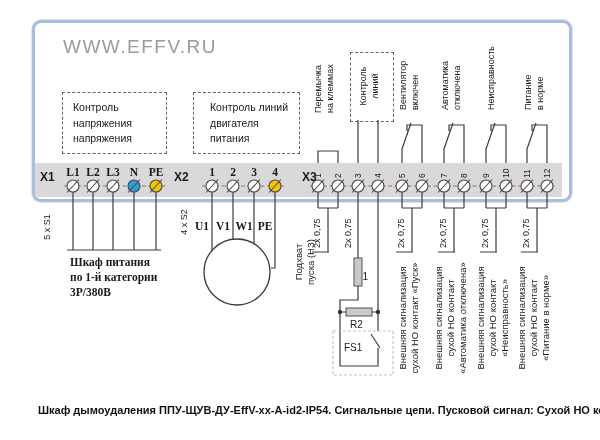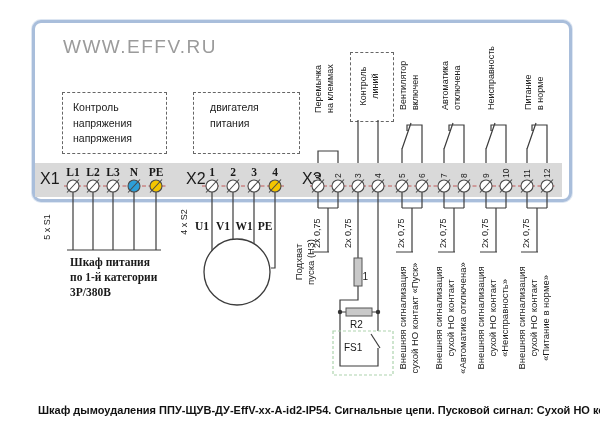--- a/index.html
+++ b/index.html
@@ -9,21 +9,21 @@
   #panel{left:32px;top:20px;width:534px;height:176px;border:3px solid #a9bedb;border-radius:9px;
          box-shadow:0 0 0 1px #dde6f2;background:#fff;}
   #strip{left:35px;top:163px;width:527px;height:34px;background:#d9d9d9;}
   #logo{left:63px;top:36px;font-size:19px;letter-spacing:1.5px;color:#9b9b9b;}
   .dashbox{border:1px dashed #666;background:transparent;}
   #box-voltage{left:62px;top:92px;width:103px;height:60px;}
   #box-motorlines{left:193px;top:92px;width:105px;height:60px;}
   #box-linemon{left:350px;top:52px;width:42px;height:68px;}
   .boxtext{position:absolute;left:10px;top:7px;font-size:10.5px;line-height:15.5px;white-space:nowrap;}
   #box-motorlines .boxtext{left:16px;}
-  .blocklbl{font-weight:normal;font-size:16px;text-align:center;}
+  .blocklbl{font-weight:bold;font-size:12px;text-align:center;}
   .serif{font-family:"Liberation Serif",serif;font-weight:bold;}
   .tlabel{font-size:11.5px;transform:translateX(-50%);white-space:nowrap;}
   #feed{left:70px;top:255px;font-size:11.5px;line-height:15px;white-space:nowrap;}
   #m1{left:237px;top:265px;font-size:13px;transform:translateX(-50%);}
   .complbl{font-size:10px;white-space:nowrap;}
   #caption{left:38px;top:404px;width:556px;font-size:11px;font-weight:600;color:#111;white-space:nowrap;}
   svg{position:absolute;left:0;top:0;}
   svg text{font-family:"Liberation Sans",sans-serif;fill:#1a1a1a;}
   .rot{font-size:9px;}
   .rot2{font-size:9.5px;}
@@ -42,29 +42,30 @@
   <div id="box-voltage" class="abs dashbox">
     <div class="boxtext">
       <div>Контроль</div>
       <div>напряжения</div>
       <div>напряжения</div>
     </div>
   </div>
 
   <div id="box-motorlines" class="abs dashbox">
     <div class="boxtext">
+      <div>Контроль линий</div>
       <div>двигателя</div>
       <div>питания</div>
     </div>
   </div>
 
   <div id="box-linemon" class="abs dashbox"></div>
 
   <div class="abs blocklbl" style="left:40px;top:170px;">X1</div>
-  <div class="abs blocklbl" style="left:186px;top:170px;">X2</div>
+  <div class="abs blocklbl" style="left:174px;top:170px;">X2</div>
   <div class="abs blocklbl" style="left:302px;top:170px;">X3</div>
 
   <div class="abs serif tlabel" style="left:73px;top:166px;">L1</div>
   <div class="abs serif tlabel" style="left:93px;top:166px;">L2</div>
   <div class="abs serif tlabel" style="left:113px;top:166px;">L3</div>
   <div class="abs serif tlabel" style="left:134px;top:166px;">N</div>
   <div class="abs serif tlabel" style="left:156px;top:166px;">PE</div>
 
   <div class="abs serif tlabel" style="left:212px;top:166px;">1</div>
   <div class="abs serif tlabel" style="left:233px;top:166px;">2</div>

